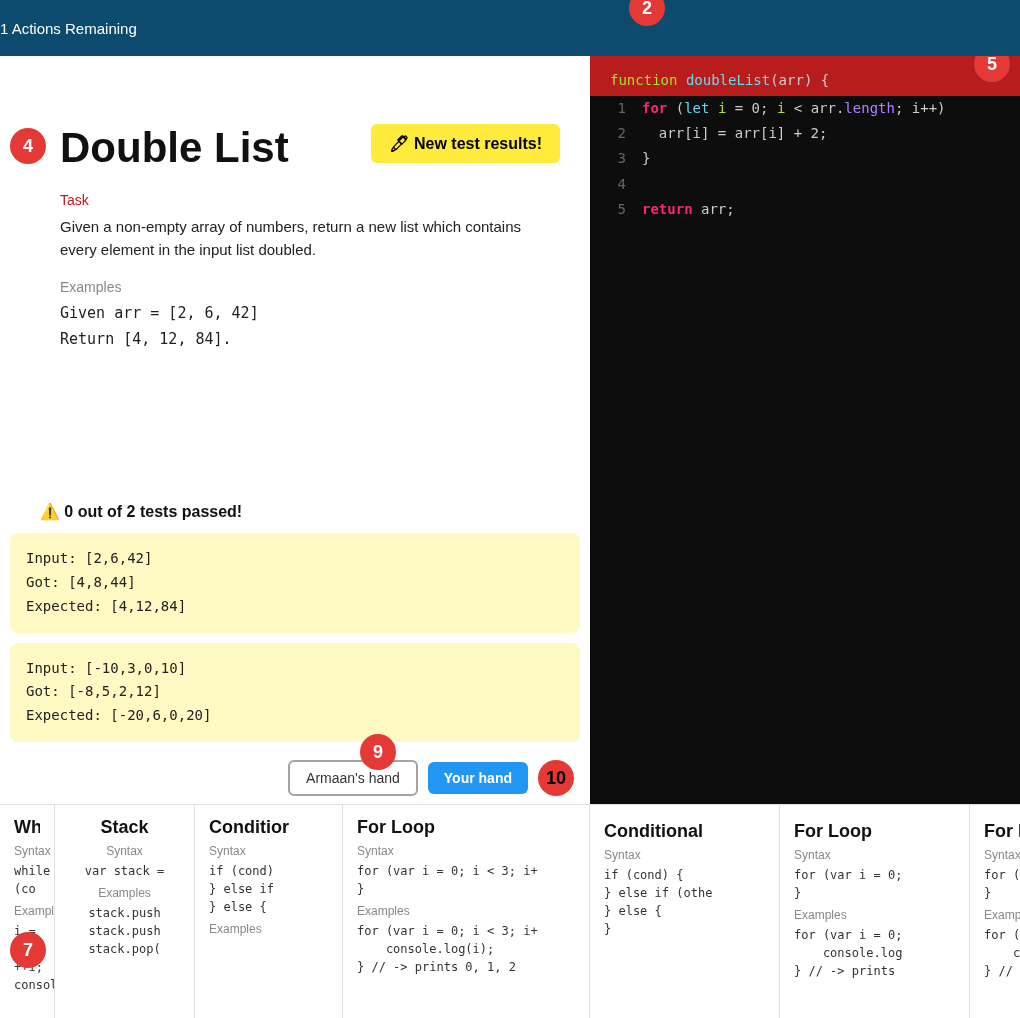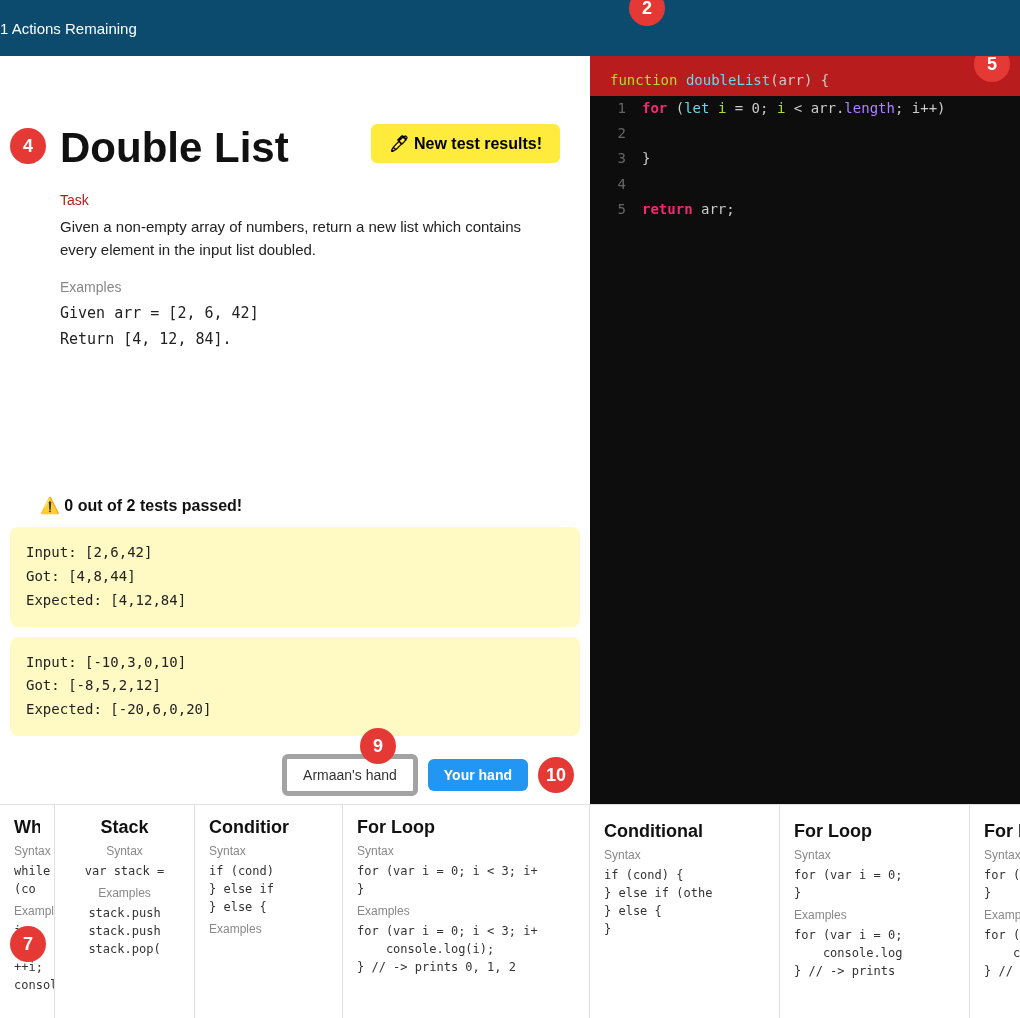--- a/index.html
+++ b/index.html
@@ -192,21 +192,21 @@
       height: 36px;
       display: flex;
       align-items: center;
       justify-content: center;
       font-size: 18px;
       font-weight: bold;
       z-index: 10;
     }
 
     .armaan-btn {
-      border: 5px solid #a3a3a3;
+      border: 2px solid #a3a3a3;
       background: #fff;
       padding: 8px 16px;
       border-radius: 6px;
       font-size: 14px;
       cursor: pointer;
       color: #333;
     }
 
     .your-hand-btn {
       background: #2196F3;
@@ -214,21 +214,21 @@
       border: none;
       padding: 8px 16px;
       border-radius: 6px;
       font-size: 14px;
       font-weight: 600;
       cursor: pointer;
     }
 
     .badge-10 {
       background: #e53935;
-      color: #ffffff;
+      color: #000000;
       border-radius: 50%;
       width: 36px;
       height: 36px;
       display: flex;
       align-items: center;
       justify-content: center;
       font-size: 18px;
       font-weight: bold;
     }
 
@@ -454,20 +454,23 @@
 
     <div class="code-body">
       <div class="code-line">
         <span class="line-num">1</span>
         <span class="line-content">
           <span class="kw-for">for</span> (<span class="kw-let">let</span> <span class="var-i">i</span> = 0; <span class="var-i">i</span> &lt; arr.<span class="prop-length">length</span>; i++)
         </span>
       </div>
       <div class="code-line">
         <span class="line-num">2</span>
+        <span class="line-content">
+          &nbsp;&nbsp;arr[i] = arr[i] + 2;
+        </span>
       </div>
       <div class="code-line">
         <span class="line-num">3</span>
         <span class="line-content">}</span>
       </div>
       <div class="code-line">
         <span class="line-num">4</span>
         <span class="line-content"></span>
       </div>
       <div class="code-line">

